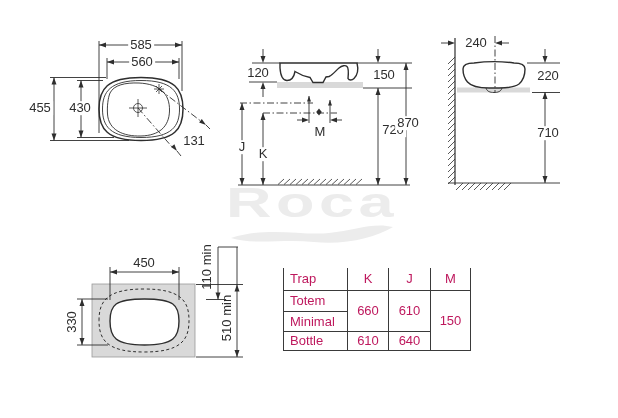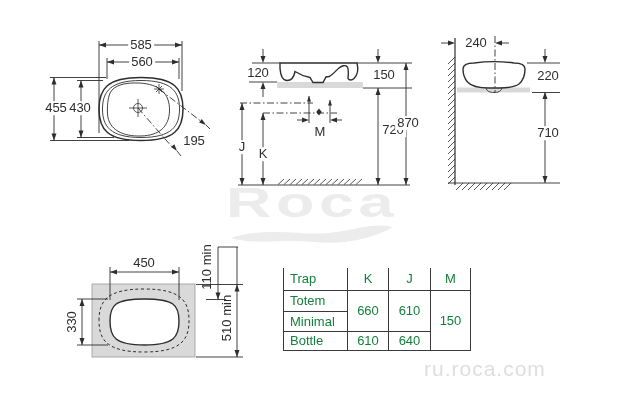--- a/index.html
+++ b/index.html
@@ -10,36 +10,35 @@
             transform:scaleX(1.5);transform-origin:left top;}
   #wm-swoosh{position:absolute;left:0;top:0;z-index:0;}
   #wm-site{position:absolute;left:424px;top:358px;z-index:0;color:#dedede;
            font-size:21px;letter-spacing:1px;line-height:1;}
   #draw{position:absolute;left:0;top:0;z-index:1;}
   .lbl{position:absolute;z-index:3;font-size:13px;color:#2e2e2e;background:#fff;
        padding:0 2px;line-height:1.05;white-space:nowrap;transform:translate(-50%,-50%);}
   .lbl.v{transform:translate(-50%,-50%) rotate(-90deg);}
   .lbl.nobg{background:transparent;}
   #trap-table{position:absolute;left:283px;top:268px;z-index:2;border-collapse:collapse;
-              table-layout:fixed;width:187px;font-size:13px;color:#15803d;}
+              table-layout:fixed;width:187px;font-size:13px;color:#be185d;}
   #trap-table td{border:1px solid #3a3a3a;padding:0 0 0 6px;vertical-align:middle;
                  overflow:hidden;}
   #trap-table td.val{text-align:center;padding:0;}
   #trap-table tr.hdr td{border-top:none;}
 </style>
 </head>
 <body>
 
 <div id="stage">
 
   <div id="wm-brand">Roca</div>
   <svg id="wm-swoosh" width="618" height="418" viewBox="0 0 618 418">
     <path d="M231,238 C268,226 303,236 329,233 C355,230 374,222 393,227 C375,238 345,245 314,242 C283,239 253,245 231,238 Z" fill="#ececec"></path>
   </svg>
-  <div id="wm-site">ru.roca.com</div>
 
   <svg id="draw" width="618" height="418" viewBox="0 0 618 418" stroke-linecap="butt">
 
     <g stroke="#2e2e2e" fill="none">
 
       <path d="M99,109 C99,89 107,77.5 141,77.5 C175,77.5 183,89 183,109 C183,129 175,140.5 141,140.5 C107,140.5 99,129 99,109 Z" fill="#ffffff" stroke-width="1.5"></path>
       <path d="M102.5,109 C102.5,92 110,80.5 141,80.5 C172,80.5 179.5,92 179.5,109 C179.5,126 172,137.5 141,137.5 C110,137.5 102.5,126 102.5,109 Z" stroke-width="0.9"></path>
       <path d="M110,93 C114,85 125,82.5 139,83 C159,84 170,93 169.5,111 C169,127 159,135.5 141,136 C123,136.5 108.5,130 107.5,114 C107,106 108,98 110,93 Z" stroke-width="0.9"></path>
 
       <g stroke-width="0.8">
@@ -160,23 +159,23 @@
           <path d="M82,345 l-2.5,-7 h5 z"></path>
         <path d="M218,299.5 l-2.5,-7 h5 z"></path>
         <path d="M237,284.5 l-2.5,7 h5 z"></path>
           <path d="M237,357 l-2.5,-7 h5 z"></path>
       </g>
     </g>
   </svg>
 
   <div class="lbl" style="left:141px;top:45px">585</div>
   <div class="lbl" style="left:142px;top:62px">560</div>
-  <div class="lbl" style="left:56px;top:108px">455</div>
+  <div class="lbl" style="left:40px;top:108px">455</div>
   <div class="lbl" style="left:80px;top:108px">430</div>
-  <div class="lbl" style="left:194px;top:141px">195</div>
+  <div class="lbl" style="left:194px;top:141px">131</div>
 
   <div class="lbl" style="left:258px;top:73px">120</div>
   <div class="lbl" style="left:384px;top:75px">150</div>
   <div class="lbl" style="left:393px;top:130px">720</div>
   <div class="lbl" style="left:408px;top:123px">870</div>
   <div class="lbl nobg" style="left:320px;top:132px">M</div>
   <div class="lbl" style="left:242px;top:147px">J</div>
   <div class="lbl" style="left:263px;top:154px">K</div>
 
   <div class="lbl" style="left:476px;top:43px">240</div>

